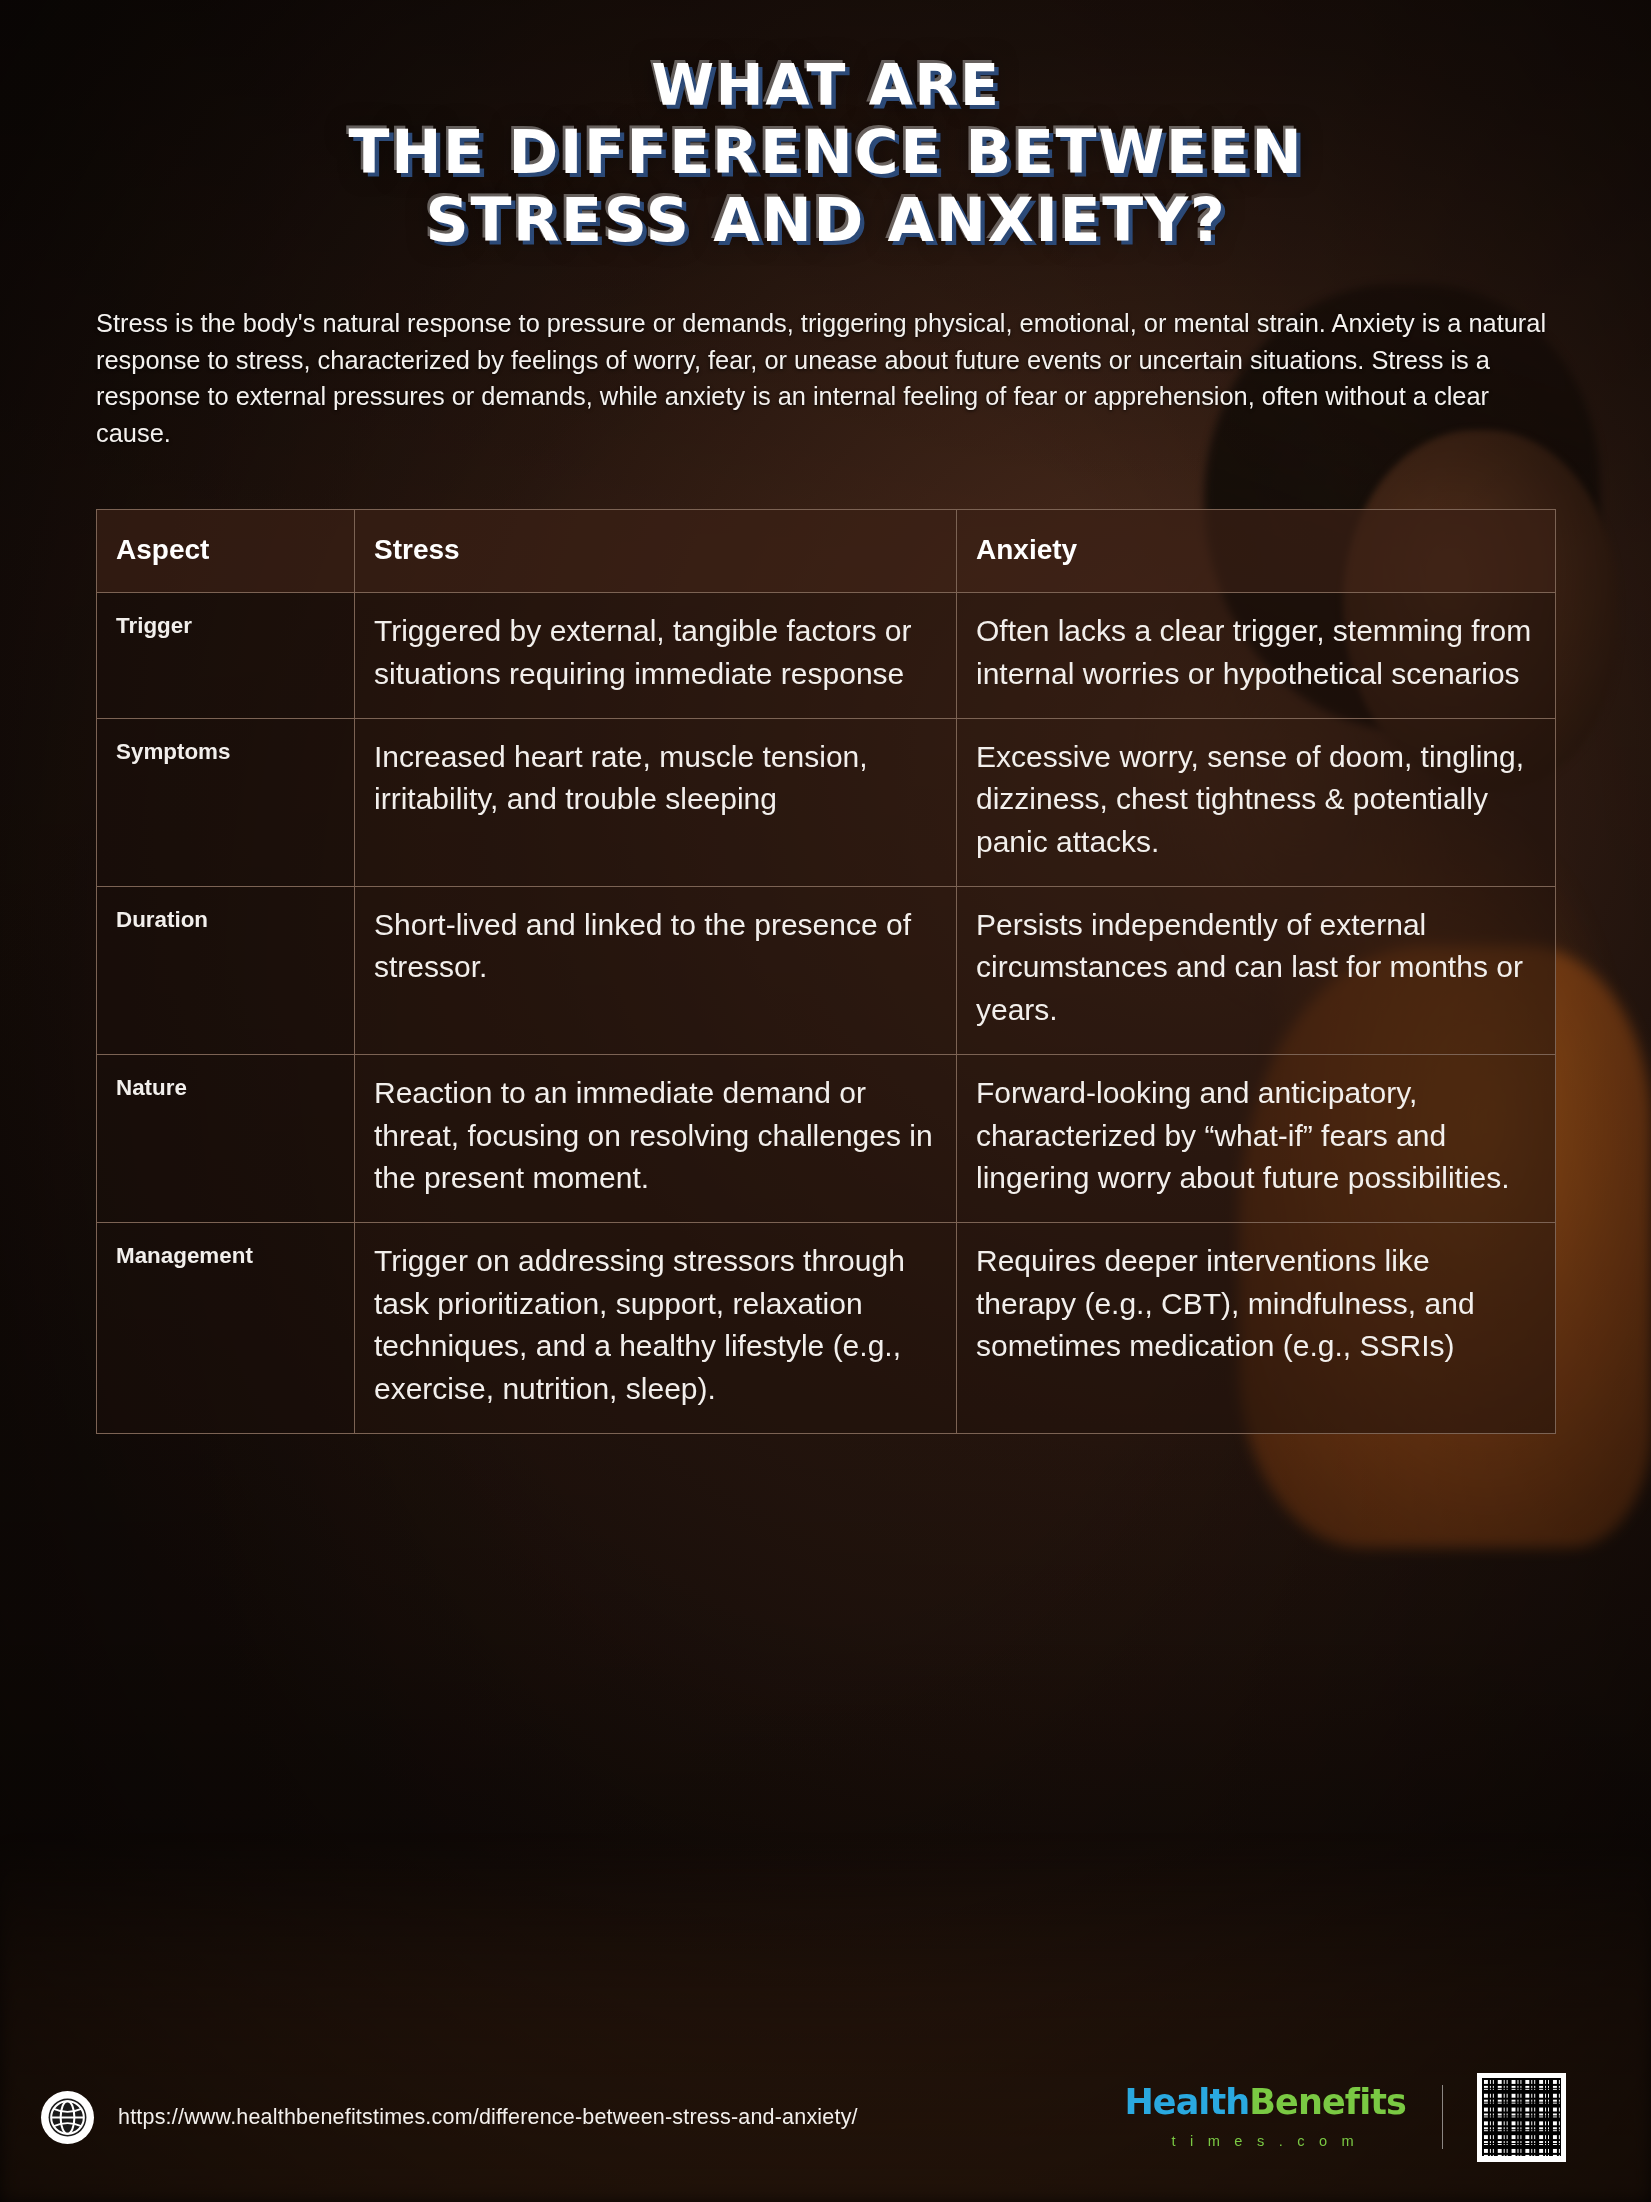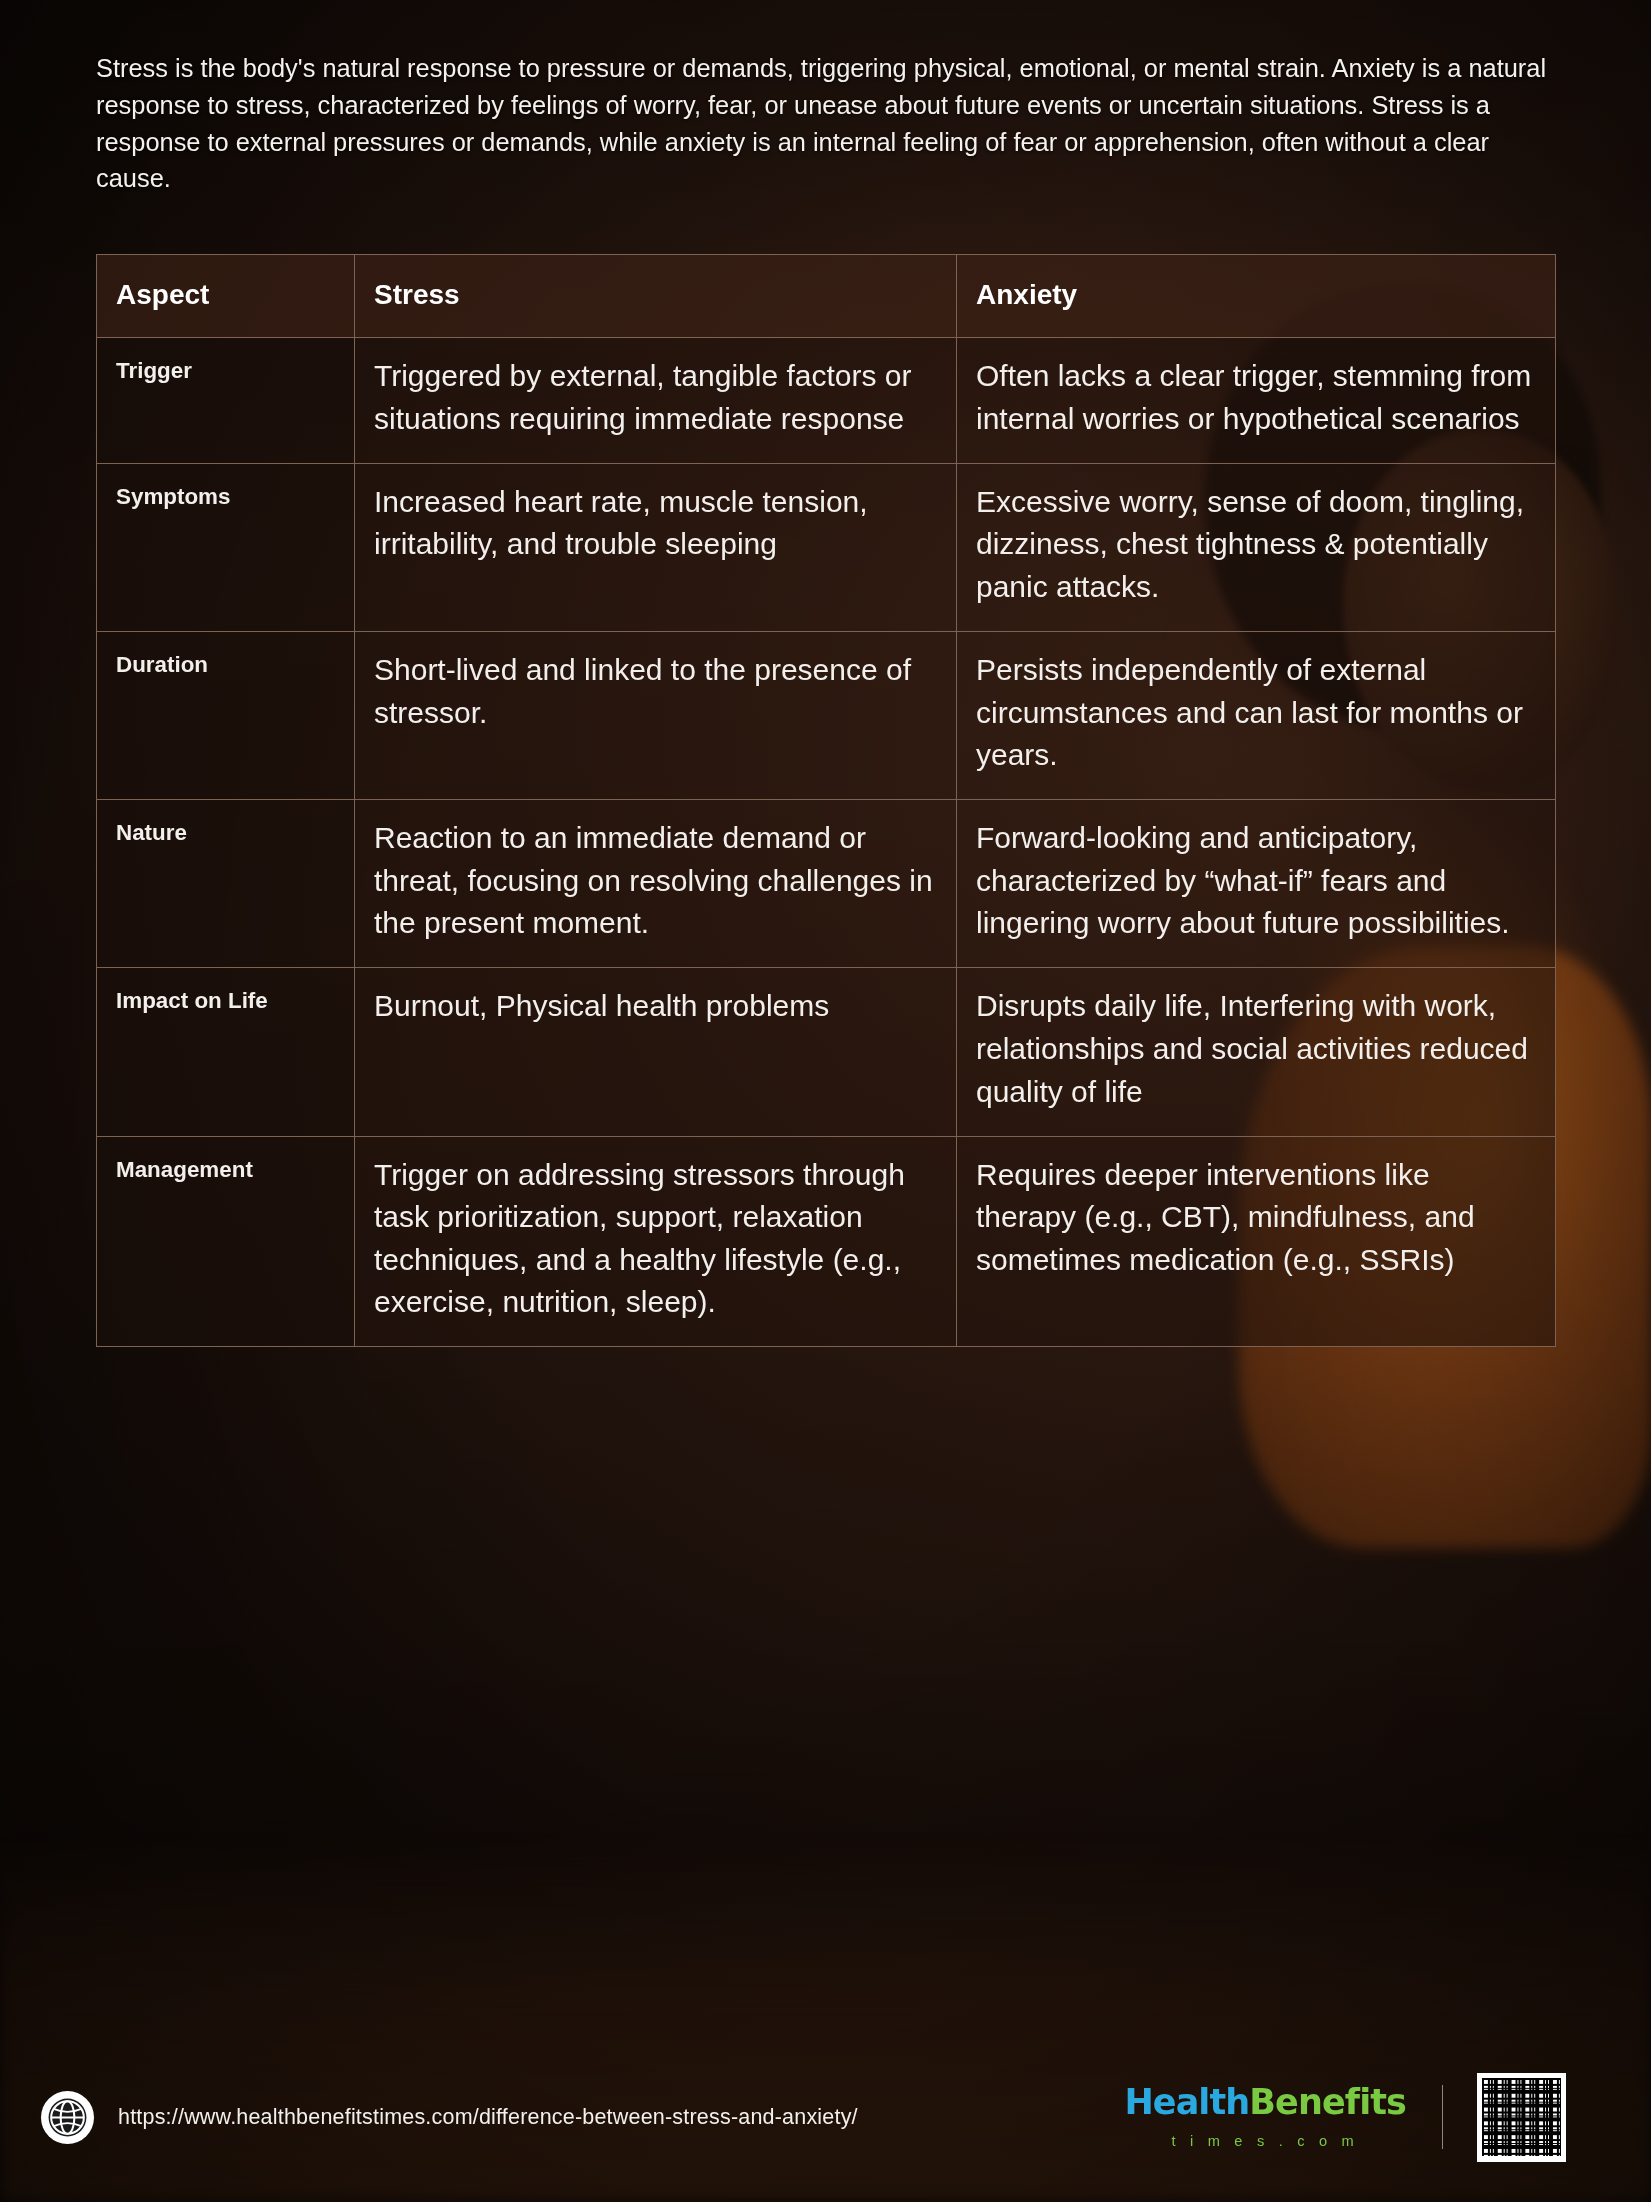--- a/index.html
+++ b/index.html
@@ -216,20 +216,25 @@
 
   <div class="photo-figure"></div>
   <div class="photo-hair"></div>
   <div class="photo-face"></div>
   <div class="photo-body"></div>
   <div class="photo-table"></div>
   <div class="vignette"></div>
 
   <div class="content">
 
+    <div class="title-block">
+      <div class="title-line l1">WHAT ARE</div>
+      <div class="title-line l2">THE DIFFERENCE BETWEEN</div>
+      <div class="title-line l3">STRESS AND ANXIETY?</div>
+    </div>
 
     <p class="intro">Stress is the body's natural response to pressure or demands, triggering physical, emotional, or mental strain. Anxiety is a natural response to stress, characterized by feelings of worry, fear, or unease about future events or uncertain situations. Stress is a response to external pressures or demands, while anxiety is an internal feeling of fear or apprehension, often without a clear cause.</p>
 
     <div class="table-wrap">
       <table>
         <colgroup>
           <col class="c1">
             <col class="c2">
             <col class="c3">
         </colgroup>
@@ -253,25 +258,20 @@
           </tr>
           <tr>
             <td class="aspect">Duration</td>
             <td>Short-lived and linked to the presence of stressor.</td>
             <td>Persists independently of external circumstances and can last for months or years.</td>
           </tr>
           <tr>
             <td class="aspect">Nature</td>
             <td>Reaction to an immediate demand or threat, focusing on resolving challenges in the present moment.</td>
             <td>Forward-looking and anticipatory, characterized by “what-if” fears and lingering worry about future possibilities.</td>
-          </tr>
-          <tr>
-            <td class="aspect">Impact on Life</td>
-            <td>Burnout, Physical health problems</td>
-            <td>Disrupts daily life, Interfering with work, relationships and social activities reduced quality of life</td>
           </tr>
           <tr>
             <td class="aspect">Management</td>
             <td>Trigger on addressing stressors through task prioritization, support, relaxation techniques, and a healthy lifestyle (e.g., exercise, nutrition, sleep).</td>
             <td>Requires deeper interventions like therapy (e.g., CBT), mindfulness, and sometimes medication (e.g., SSRIs)</td>
           </tr>
         </tbody>
       </table>
     </div>
 

